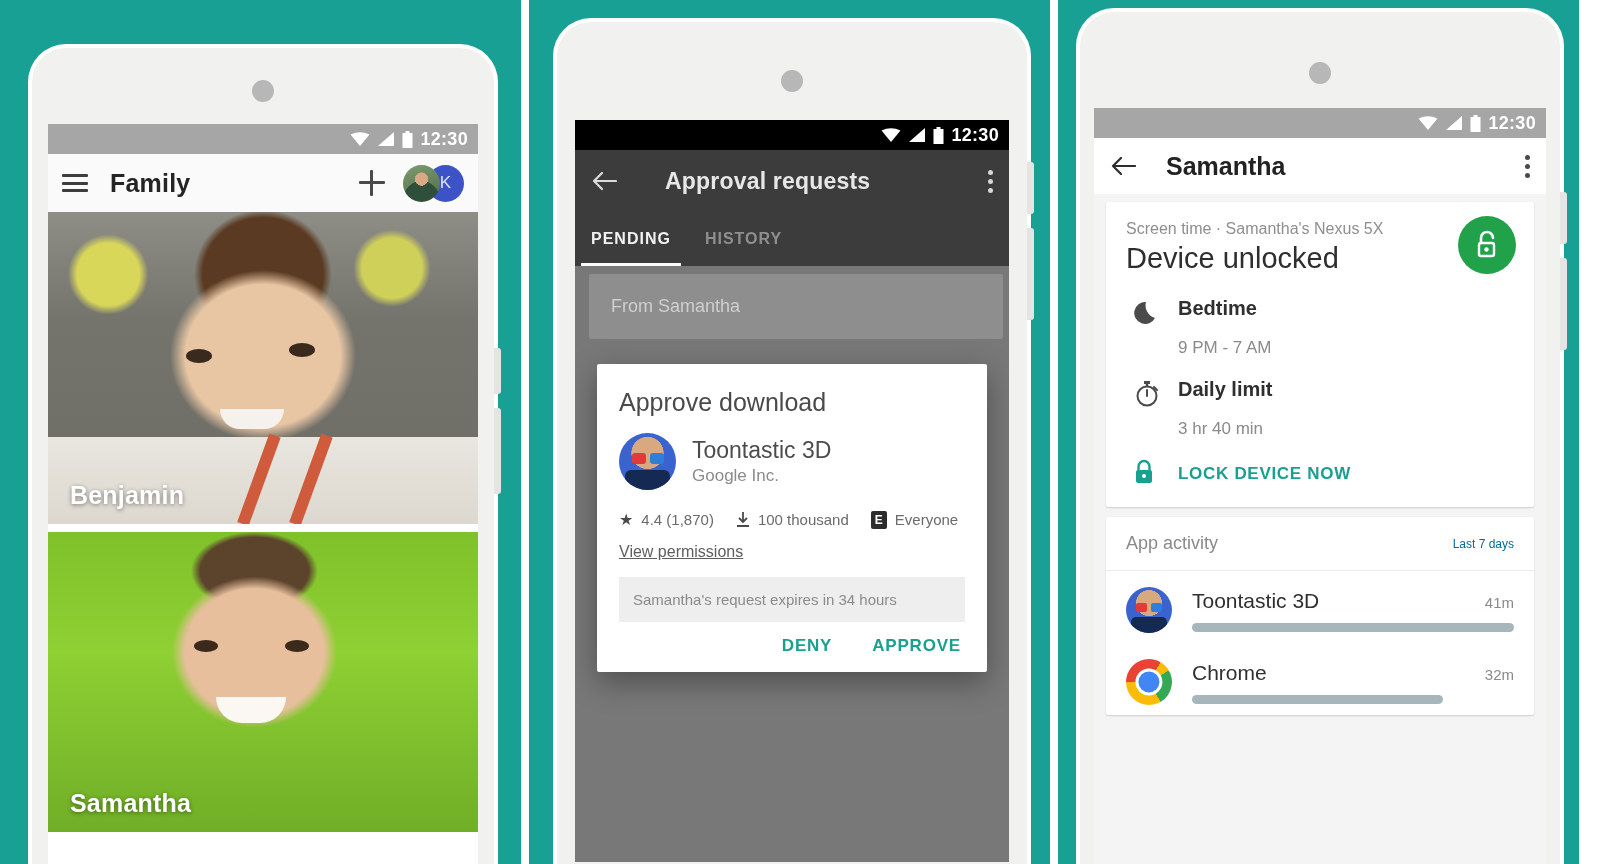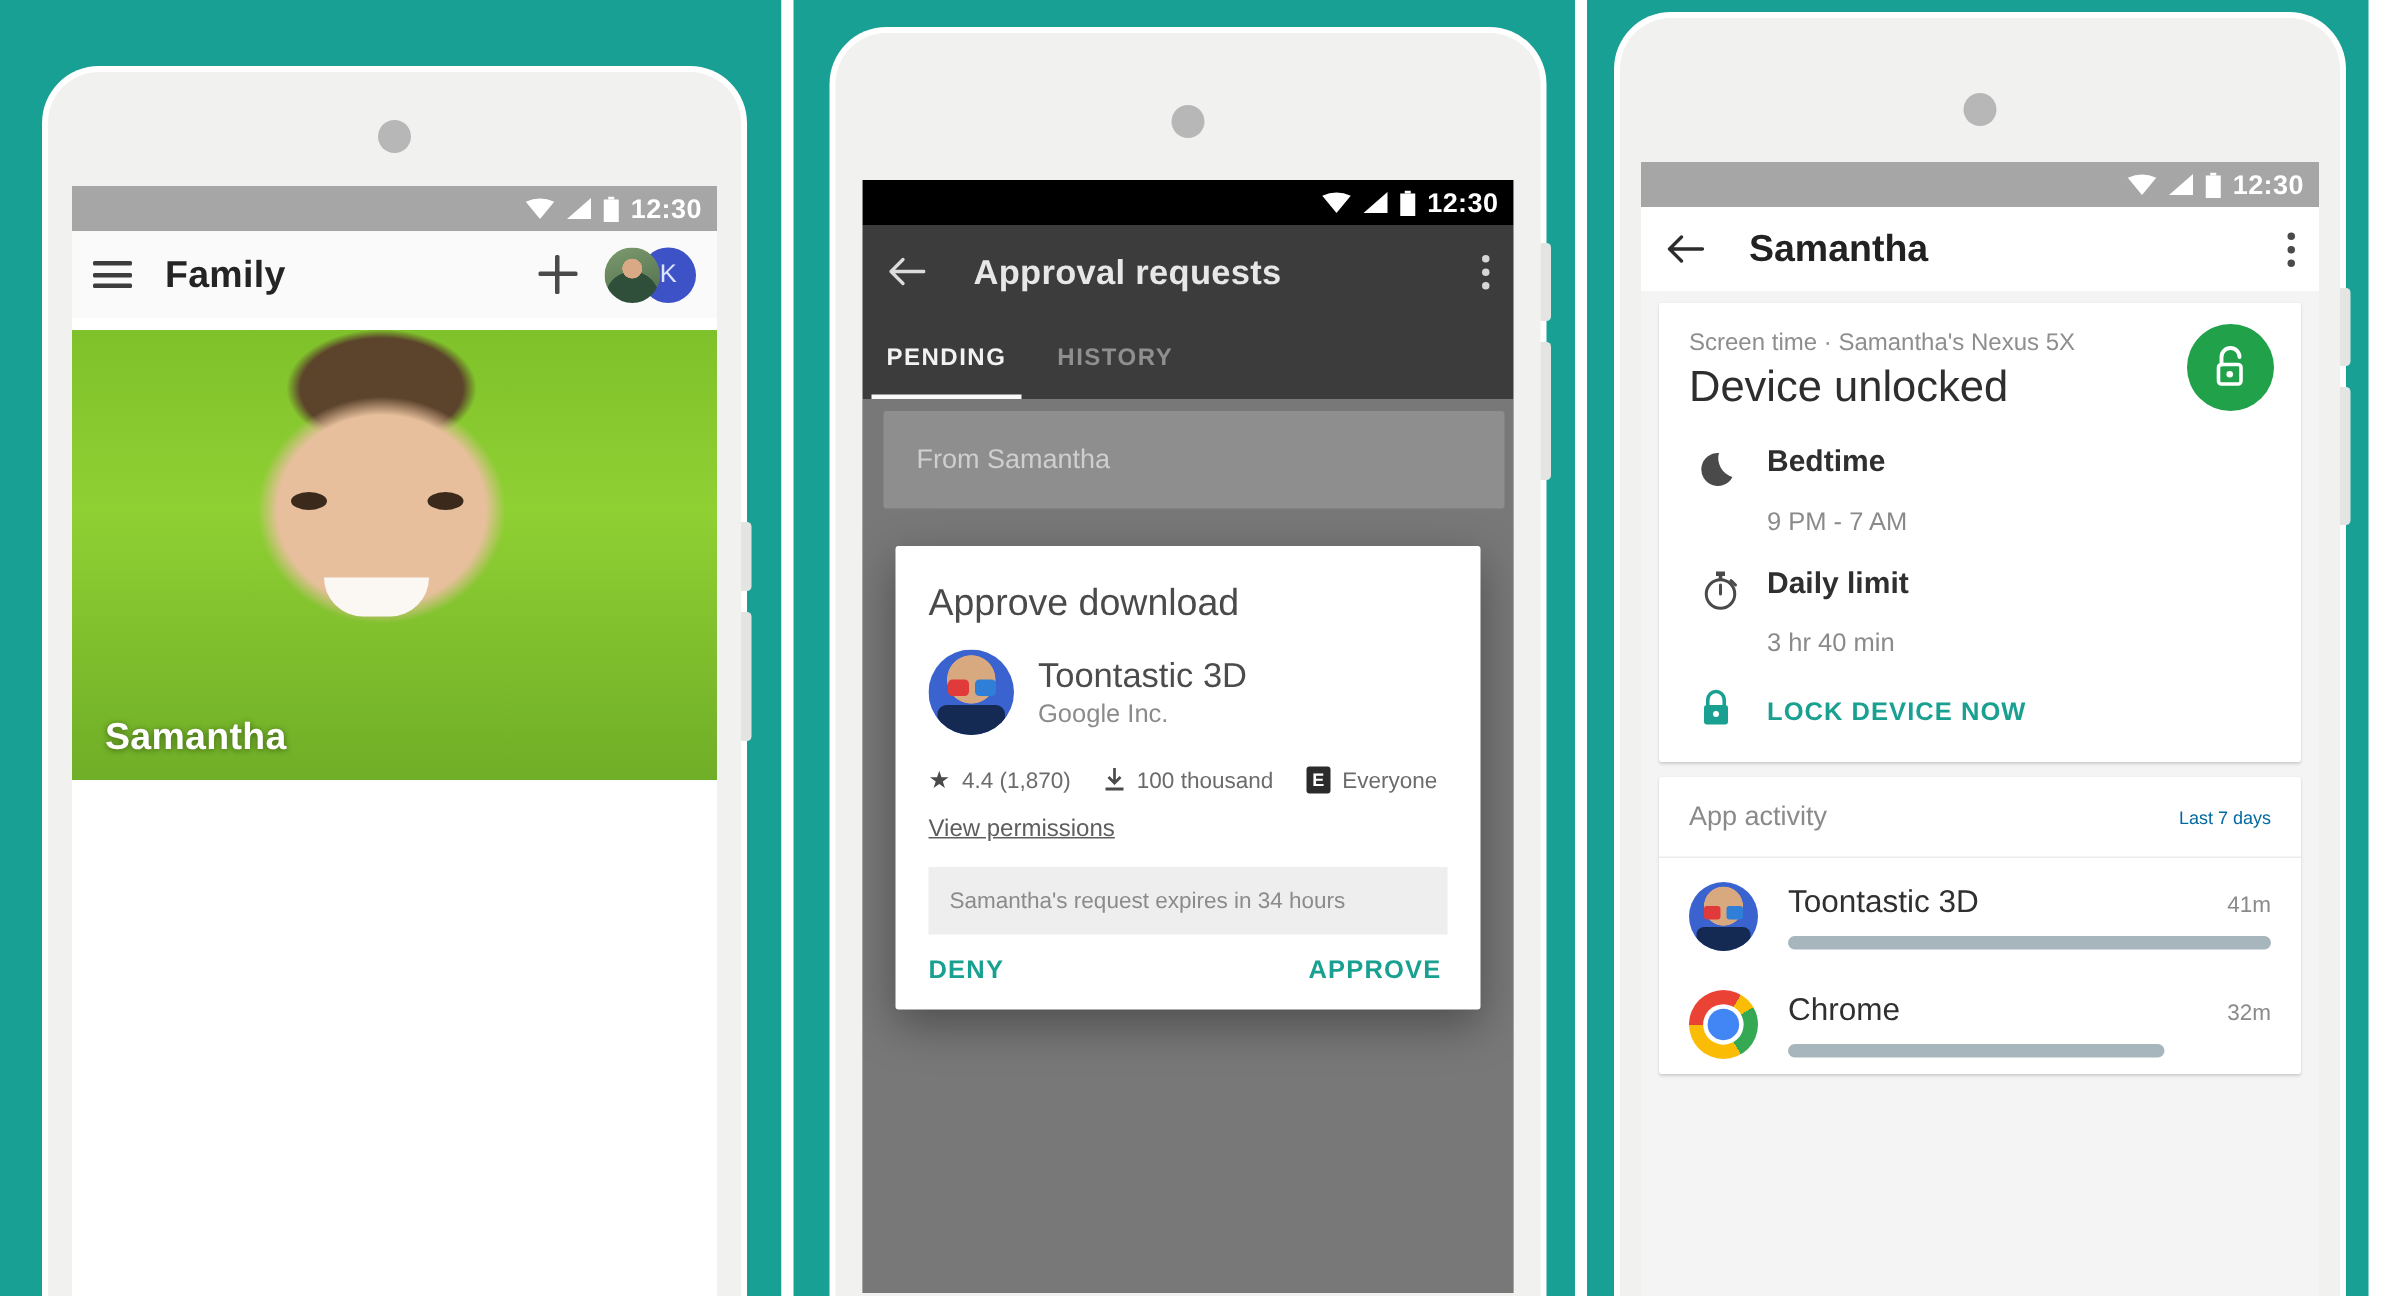--- a/index.html
+++ b/index.html
@@ -144,21 +144,21 @@
   }
 
   
   .appbar2 {
     background: #3c3c3c; padding: 0 16px;
   }
   .appbar2 .row {
     height: 62px; display:flex; align-items:center;
   }
   .appbar2 .t {
-    color:#e7e7e7; font-size: 23px; font-weight: bold; margin-left: 32px; letter-spacing:.2px;
+    color:#e7e7e7; font-size: 23px; font-weight: bold; margin-left: 48px; letter-spacing:.2px;
   }
   .appbar2 .sp { flex:1; }
   .dots { display:flex; flex-direction:column; gap:4px; align-items:center; }
   .dots i { width:5px; height:5px; border-radius:50%; background:#d6d6d6; display:block; }
   .tabs { display:flex; height: 54px; align-items:center; gap: 34px; }
   .tab { font-size: 16px; letter-spacing:1px; font-weight:bold; position:relative; height:54px; display:flex; align-items:center; }
   .tab.active { color:#f2f2f2; }
   .tab.active:after {
     content:""; position:absolute; left:-10px; right:-10px; bottom:0; height:3px; background:#fafafa;
   }
@@ -193,21 +193,21 @@
   .metarow .grp + .grp { margin-left: 10px; }
   .star { color:#4a4a4a; font-size:16px; }
   .esrb {
     width:16px; height:18px; background:#2b2b2b; color:#fff; font-size:12px; font-weight:bold;
     display:flex; align-items:center; justify-content:center; border-radius:2px;
   }
   .permlink { font-size:16px; color:#5e5e5e; text-decoration: underline; margin-bottom: 16px; display:inline-block; }
   .expirebox {
     background:#eeeeee; padding: 14px 14px; font-size:15px; color:#8b8b8b; margin-bottom: 14px;
   }
-  .dlgbtns { display:flex; justify-content:space-between; gap: 40px; padding-right: 4px; }
+  .dlgbtns { display:flex; justify-content:flex-end; gap: 40px; padding-right: 4px; }
   .dlgbtn { font-size:17px; font-weight:bold; letter-spacing:.8px; color:#1aa090; }
 
   
   .appbar3 {
     height: 56px; background:#ffffff; display:flex; align-items:center; padding: 0 16px;
   }
   .appbar3 .t { font-size: 25px; color:#222222; font-weight:bold; margin-left: 30px; }
   .appbar3 .sp { flex:1; }
   .dots3 i { background:#4a4a4a; }
   .p3body { background:#f4f4f4; padding: 8px 12px; height: 100%; }
@@ -291,20 +291,31 @@
             </div>
           <div class="title">Family</div>
           <div class="spacer"></div>
           <div class="plus"></div>
           <div class="avatars">
             <div class="av-photo"></div>
             <div class="av-initial">K</div>
           </div>
         </div>
 
+        <div class="kidcard" style="height:312px;">
+          <div class="pic pic-ben">
+            <div class="eye l"></div>
+              <div class="eye r"></div>
+            <div class="mouth"></div>
+            <div class="shirt"></div>
+            <div class="stripe" style="left:44%;"></div>
+            <div class="stripe" style="left:56%;"></div>
+          </div>
+          <div class="kidname">Benjamin</div>
+        </div>
 
         <div style="height:8px;background:#fff;"></div>
 
         <div class="kidcard" style="height:300px;">
           <div class="pic pic-sam">
             <div class="eye l"></div>
               <div class="eye r"></div>
             <div class="smile"></div>
           </div>
           <div class="kidname">Samantha</div>

